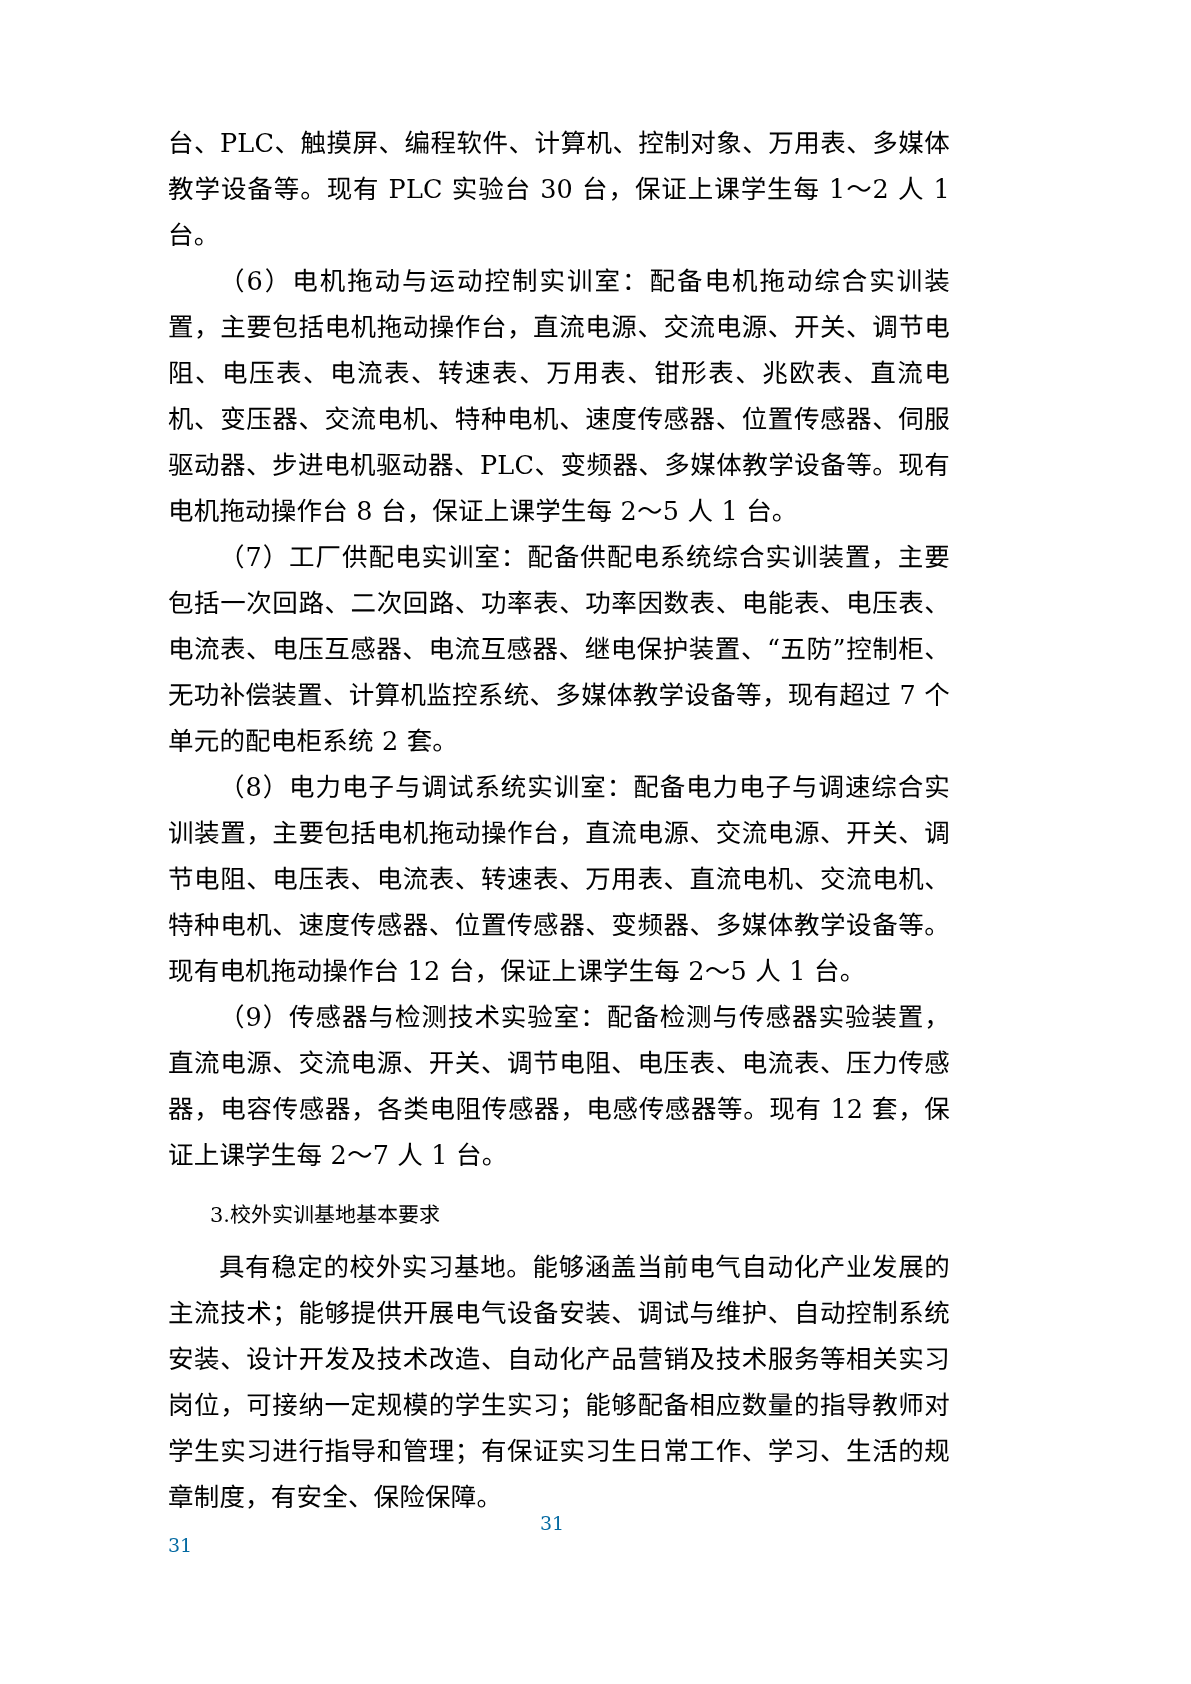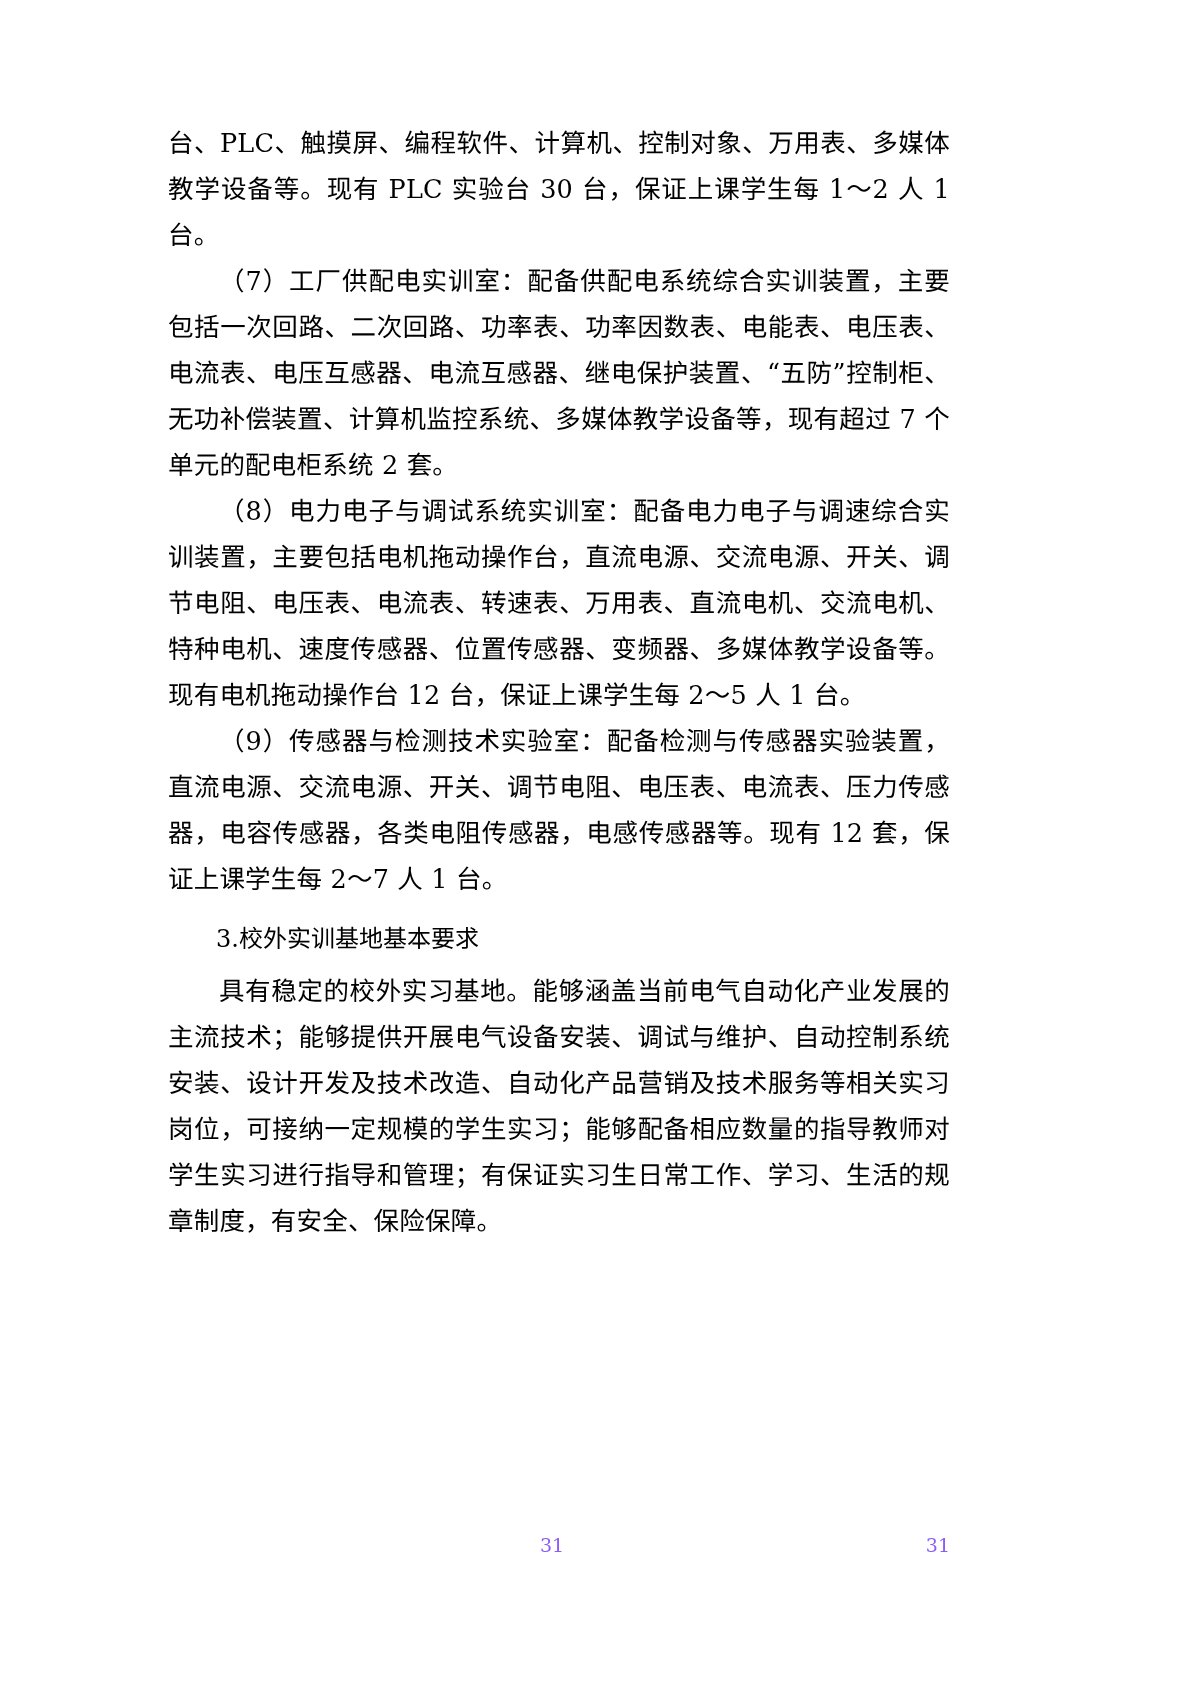--- a/index.html
+++ b/index.html
@@ -29,50 +29,52 @@
     line-height: 46px;
     text-align: justify;
     text-justify: inter-ideograph;
     letter-spacing: 0.2px;
   }
   p.indent {
     text-indent: 2em;
   }
   .heading {
     margin: 14px 0 6px 0;
-    font-size: 24px;
+    font-size: 21px;
     line-height: 46px;
     text-indent: 2em;
   }
   .footer {
     position: absolute;
     bottom: 128px;
     left: 168px;
     width: 782px;
     display: flex;
     justify-content: space-between;
     font-size: 19px;
     font-family: "DejaVu Serif", "Liberation Serif", serif;
-    color: #8b5cf6;
+    color: #0369a1;
+    flex-direction: column;
   }
   .footer span {
     display: inline-block;
   }
   .pagenum-left {
     margin-left: 372px;
   }
 </style>
 </head>
 <body>
 
 <div class="page">
   <div class="content">
 
     <p class="para">台、PLC、触摸屏、编程软件、计算机、控制对象、万用表、多媒体教学设备等。现有 PLC 实验台 30 台，保证上课学生每 1～2 人 1 台。</p>
 
+    <p class="para indent">（6）电机拖动与运动控制实训室：配备电机拖动综合实训装置，主要包括电机拖动操作台，直流电源、交流电源、开关、调节电阻、电压表、电流表、转速表、万用表、钳形表、兆欧表、直流电机、变压器、交流电机、特种电机、速度传感器、位置传感器、伺服驱动器、步进电机驱动器、PLC、变频器、多媒体教学设备等。现有电机拖动操作台 8 台，保证上课学生每 2～5 人 1 台。</p>
 
     <p class="para indent">（7）工厂供配电实训室：配备供配电系统综合实训装置，主要包括一次回路、二次回路、功率表、功率因数表、电能表、电压表、电流表、电压互感器、电流互感器、继电保护装置、“五防”控制柜、无功补偿装置、计算机监控系统、多媒体教学设备等，现有超过 7 个单元的配电柜系统 2 套。</p>
 
     <p class="para indent">（8）电力电子与调试系统实训室：配备电力电子与调速综合实训装置，主要包括电机拖动操作台，直流电源、交流电源、开关、调节电阻、电压表、电流表、转速表、万用表、直流电机、交流电机、特种电机、速度传感器、位置传感器、变频器、多媒体教学设备等。现有电机拖动操作台 12 台，保证上课学生每 2～5 人 1 台。</p>
 
     <p class="para indent">（9）传感器与检测技术实验室：配备检测与传感器实验装置，直流电源、交流电源、开关、调节电阻、电压表、电流表、压力传感器，电容传感器，各类电阻传感器，电感传感器等。现有 12 套，保证上课学生每 2～7 人 1 台。</p>
 
     <p class="heading">3.校外实训基地基本要求</p>
 
     <p class="para indent">具有稳定的校外实习基地。能够涵盖当前电气自动化产业发展的主流技术；能够提供开展电气设备安装、调试与维护、自动控制系统安装、设计开发及技术改造、自动化产品营销及技术服务等相关实习岗位，可接纳一定规模的学生实习；能够配备相应数量的指导教师对学生实习进行指导和管理；有保证实习生日常工作、学习、生活的规章制度，有安全、保险保障。</p>

